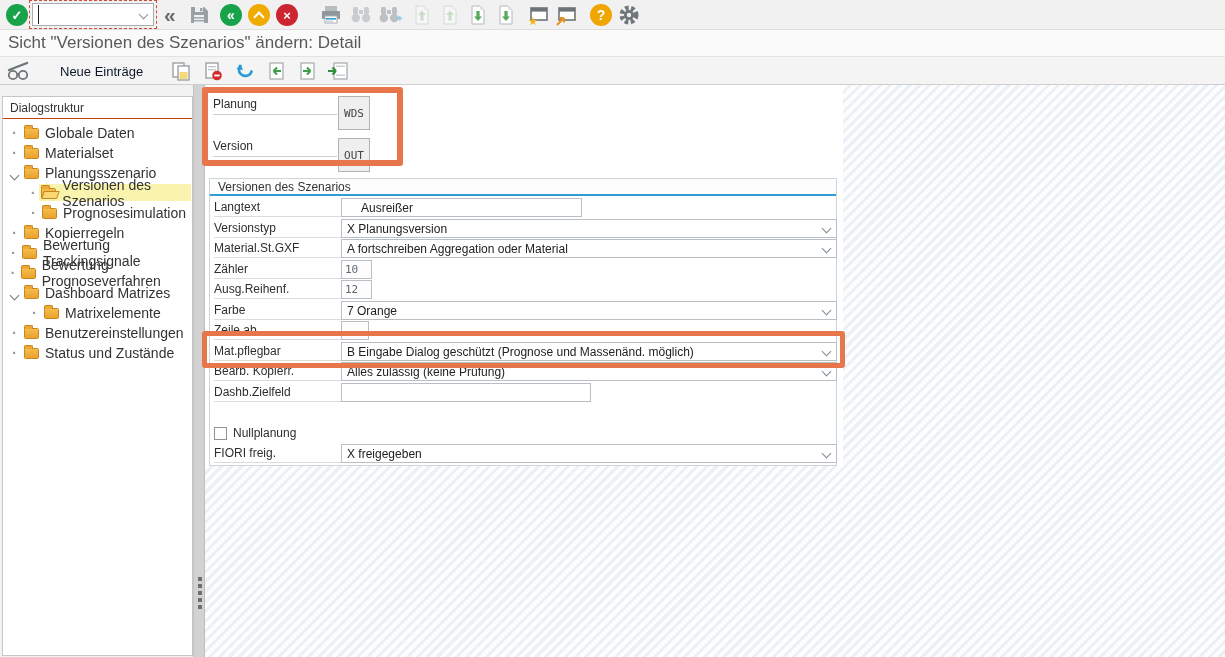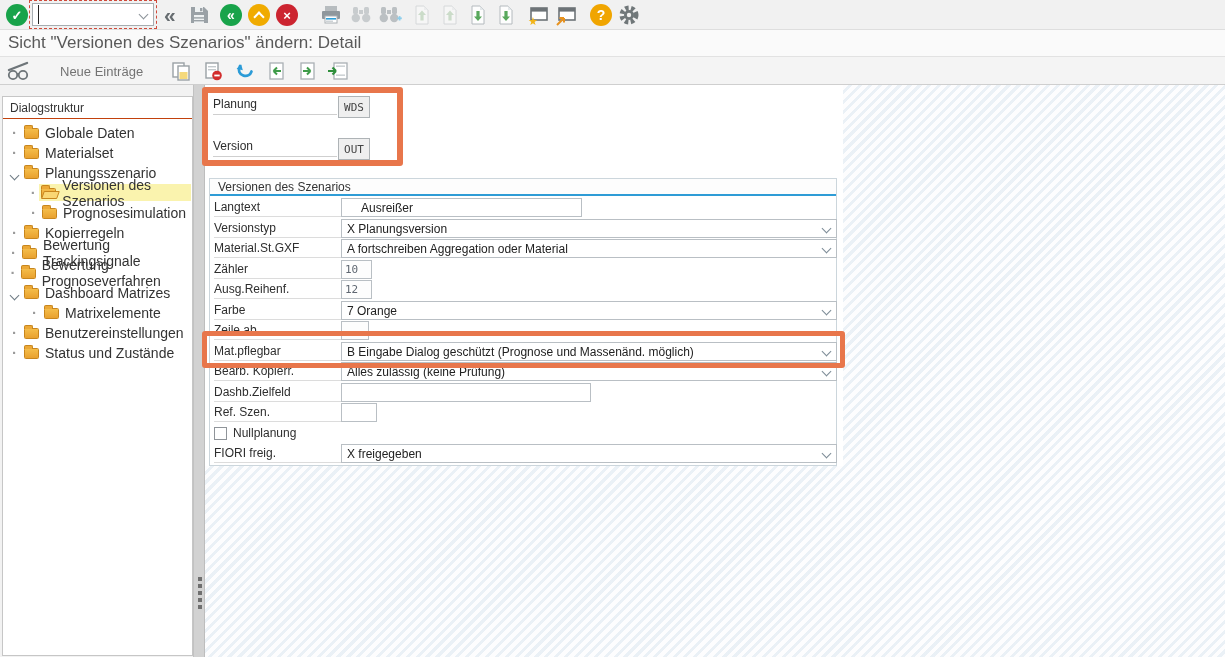--- a/index.html
+++ b/index.html
@@ -28,21 +28,21 @@
   
   .titlebar{position:absolute;left:0;top:30px;width:1225px;height:27px;background:#fafafa;
     border-bottom:1px solid #e2e2e2;display:flex;align-items:center;padding-left:8px;}
   .titlebar span{font-size:17px;color:#595959;}
 
   
   .apptoolbar{position:absolute;left:0;top:57px;width:1225px;height:28px;background:#f4f4f4;
     border-bottom:1px solid #cfcfcf;}
   .aico{position:absolute;top:3px;height:22px;display:flex;align-items:center;justify-content:center;cursor:pointer;}
   .btn-newentries{position:absolute;left:48px;top:3px;height:22px;padding:0 12px;display:flex;align-items:center;
-    font-size:13px;color:#737373;cursor:pointer;border-radius:2px;}
+    font-size:13px;color:#0f172a;cursor:pointer;border-radius:2px;}
 
   
   .body{position:absolute;left:0;top:85px;width:1225px;height:572px;background:#f2f2f2;}
   .content-stripes{position:absolute;left:205px;top:0;width:1020px;height:572px;background-color:#fdfdfe;
     background-image:repeating-linear-gradient(135deg,rgba(186,209,226,.28) 0,rgba(186,209,226,.28) 3px,
       rgba(255,255,255,0) 3px,rgba(255,255,255,0) 7px);}
   .whitepanel{position:absolute;left:205px;top:0;width:638px;height:381px;background:#fff;}
 
   
   .tree{position:absolute;left:2px;top:11px;width:191px;height:560px;background:#fff;border:1px solid #c6c6c6;}
@@ -64,21 +64,21 @@
     border:1px solid #c8861d;transform:skewX(-20deg);transform-origin:bottom left;border-radius:1px;}
 
   
   .splitter{position:absolute;left:193px;top:0;width:12px;height:572px;background:#d2d2d2;
     border-left:1px solid #c2c2c2;border-right:1px solid #bdbdbd;cursor:col-resize;}
   .grip{position:absolute;left:3px;top:492px;width:5px;height:34px;display:flex;flex-direction:column;gap:3px;align-items:center;}
   .grip i{width:4px;height:4px;background:#6f6f6f;display:block;}
 
   
   .hf-label{position:absolute;width:124px;height:18px;border-bottom:1px solid #cfcfcf;font-size:12px;color:#2e2e2e;}
-  .hf-box{position:absolute;width:32px;height:22px;background:#efefef;border:1px solid #aeb3b6;
+  .hf-box{position:absolute;width:32px;height:34px;background:#efefef;border:1px solid #aeb3b6;
     font-family:"DejaVu Sans Mono",monospace;font-size:11px;color:#444;text-align:center;padding-top:0;}
   .hf-box input{width:100%;height:100%;border:none;background:transparent;text-align:center;
     font-family:"DejaVu Sans Mono",monospace;font-size:11px;color:#444;outline:none;}
 
   
   .groupbox{position:absolute;left:209px;top:93px;width:628px;height:288px;background:#fff;border:1px solid #ccd6dc;}
   .grouptitle{position:absolute;left:0;top:0;width:100%;height:17px;padding-left:8px;font-size:12px;color:#333;
     border-bottom:2px solid #2e9cd6;background:#fdfdfd;display:flex;align-items:center;}
   .frow{position:absolute;left:0;width:100%;height:20px;}
   .flabel{position:absolute;left:4px;top:0;width:127px;height:19px;border-bottom:1px solid #dcdcdc;
@@ -452,24 +452,20 @@
           <span>Alles zulässig (keine Prüfung)</span>
           <span class="dchev"></span>
         </div>
       </div>
 
       <div class="frow" style="top:203.5px">
         <div class="flabel">Dashb.Zielfeld</div>
         <input class="ftext" style="width: 250px;" value="">
       </div>
 
-      <div class="frow" style="top:224px">
-        <div class="flabel">Ref. Szen.</div>
-        <input class="fsmall" style="width: 36px; background: rgb(255, 255, 255);" value="">
-      </div>
 
       <div class="frow" style="top:244.5px">
         <span class="cb"></span>
         <span class="cblabel">Nullplanung</span>
       </div>
 
       <div class="frow" style="top:265px">
         <div class="flabel">FIORI freig.</div>
         <div class="fdrop">
           <span>X freigegeben</span>

